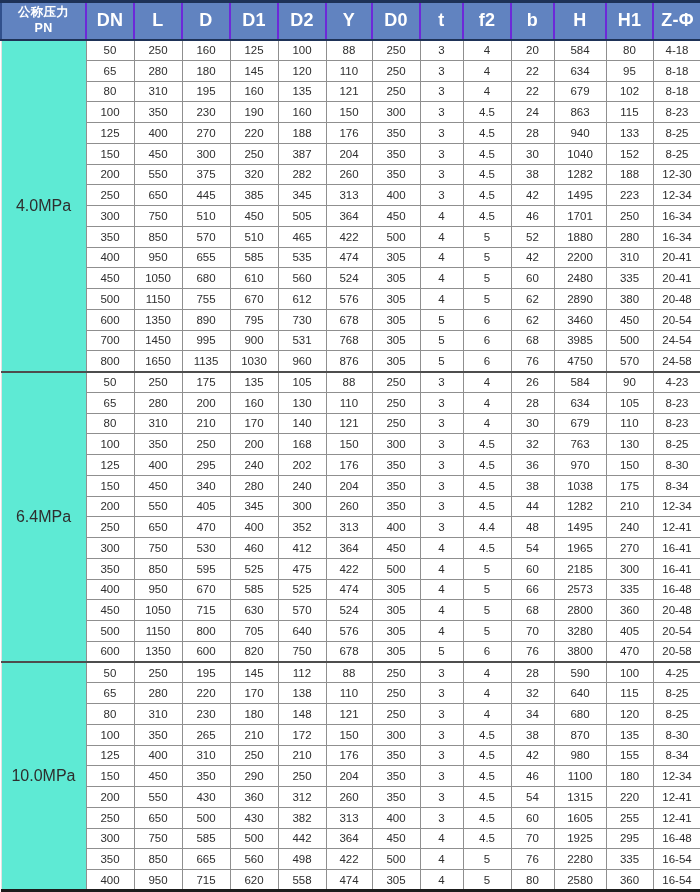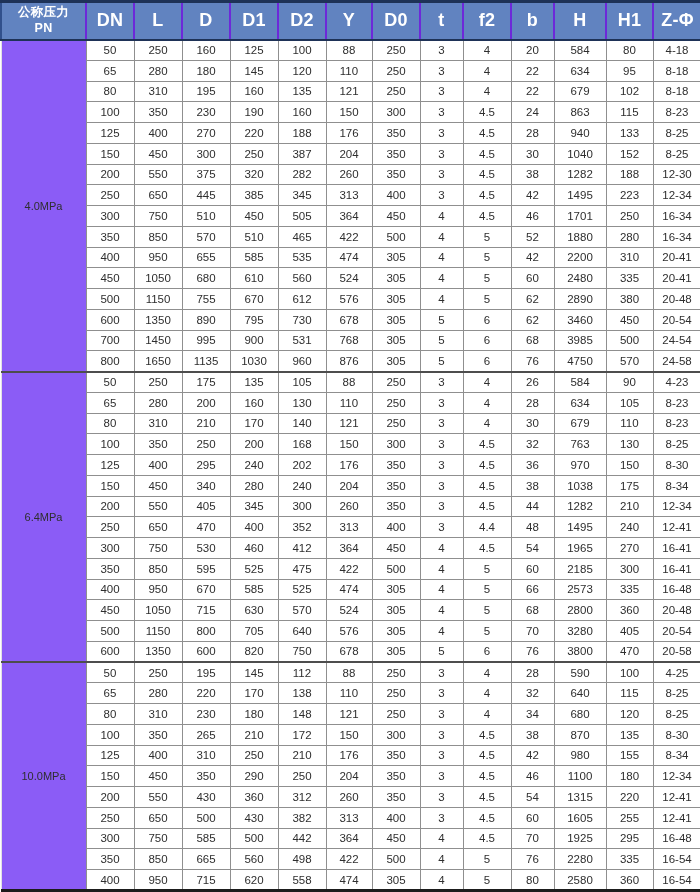--- a/index.html
+++ b/index.html
@@ -41,23 +41,23 @@
     border: 1px solid #8f8f8f;
     text-align: center;
     vertical-align: middle;
     font-size: 11.5px;
     color: #2e2e2e;
     height: 20px;
     white-space: nowrap;
     overflow: hidden;
   }
   td.pressure-cell {
-    font-size: 11px;
+    font-size: 16px;
     color: #2e2e2e;
-    background: #8b5cf6;
+    background: #5eead4;
     border-left: 1px solid #e2e2e2;
   }
   tr.section-start td { border-top: 2px solid #4d4d4d; }
 </style>
 </head>
 <body>
 
 <div class="page">
   <table class="dim-table">
     <colgroup>

